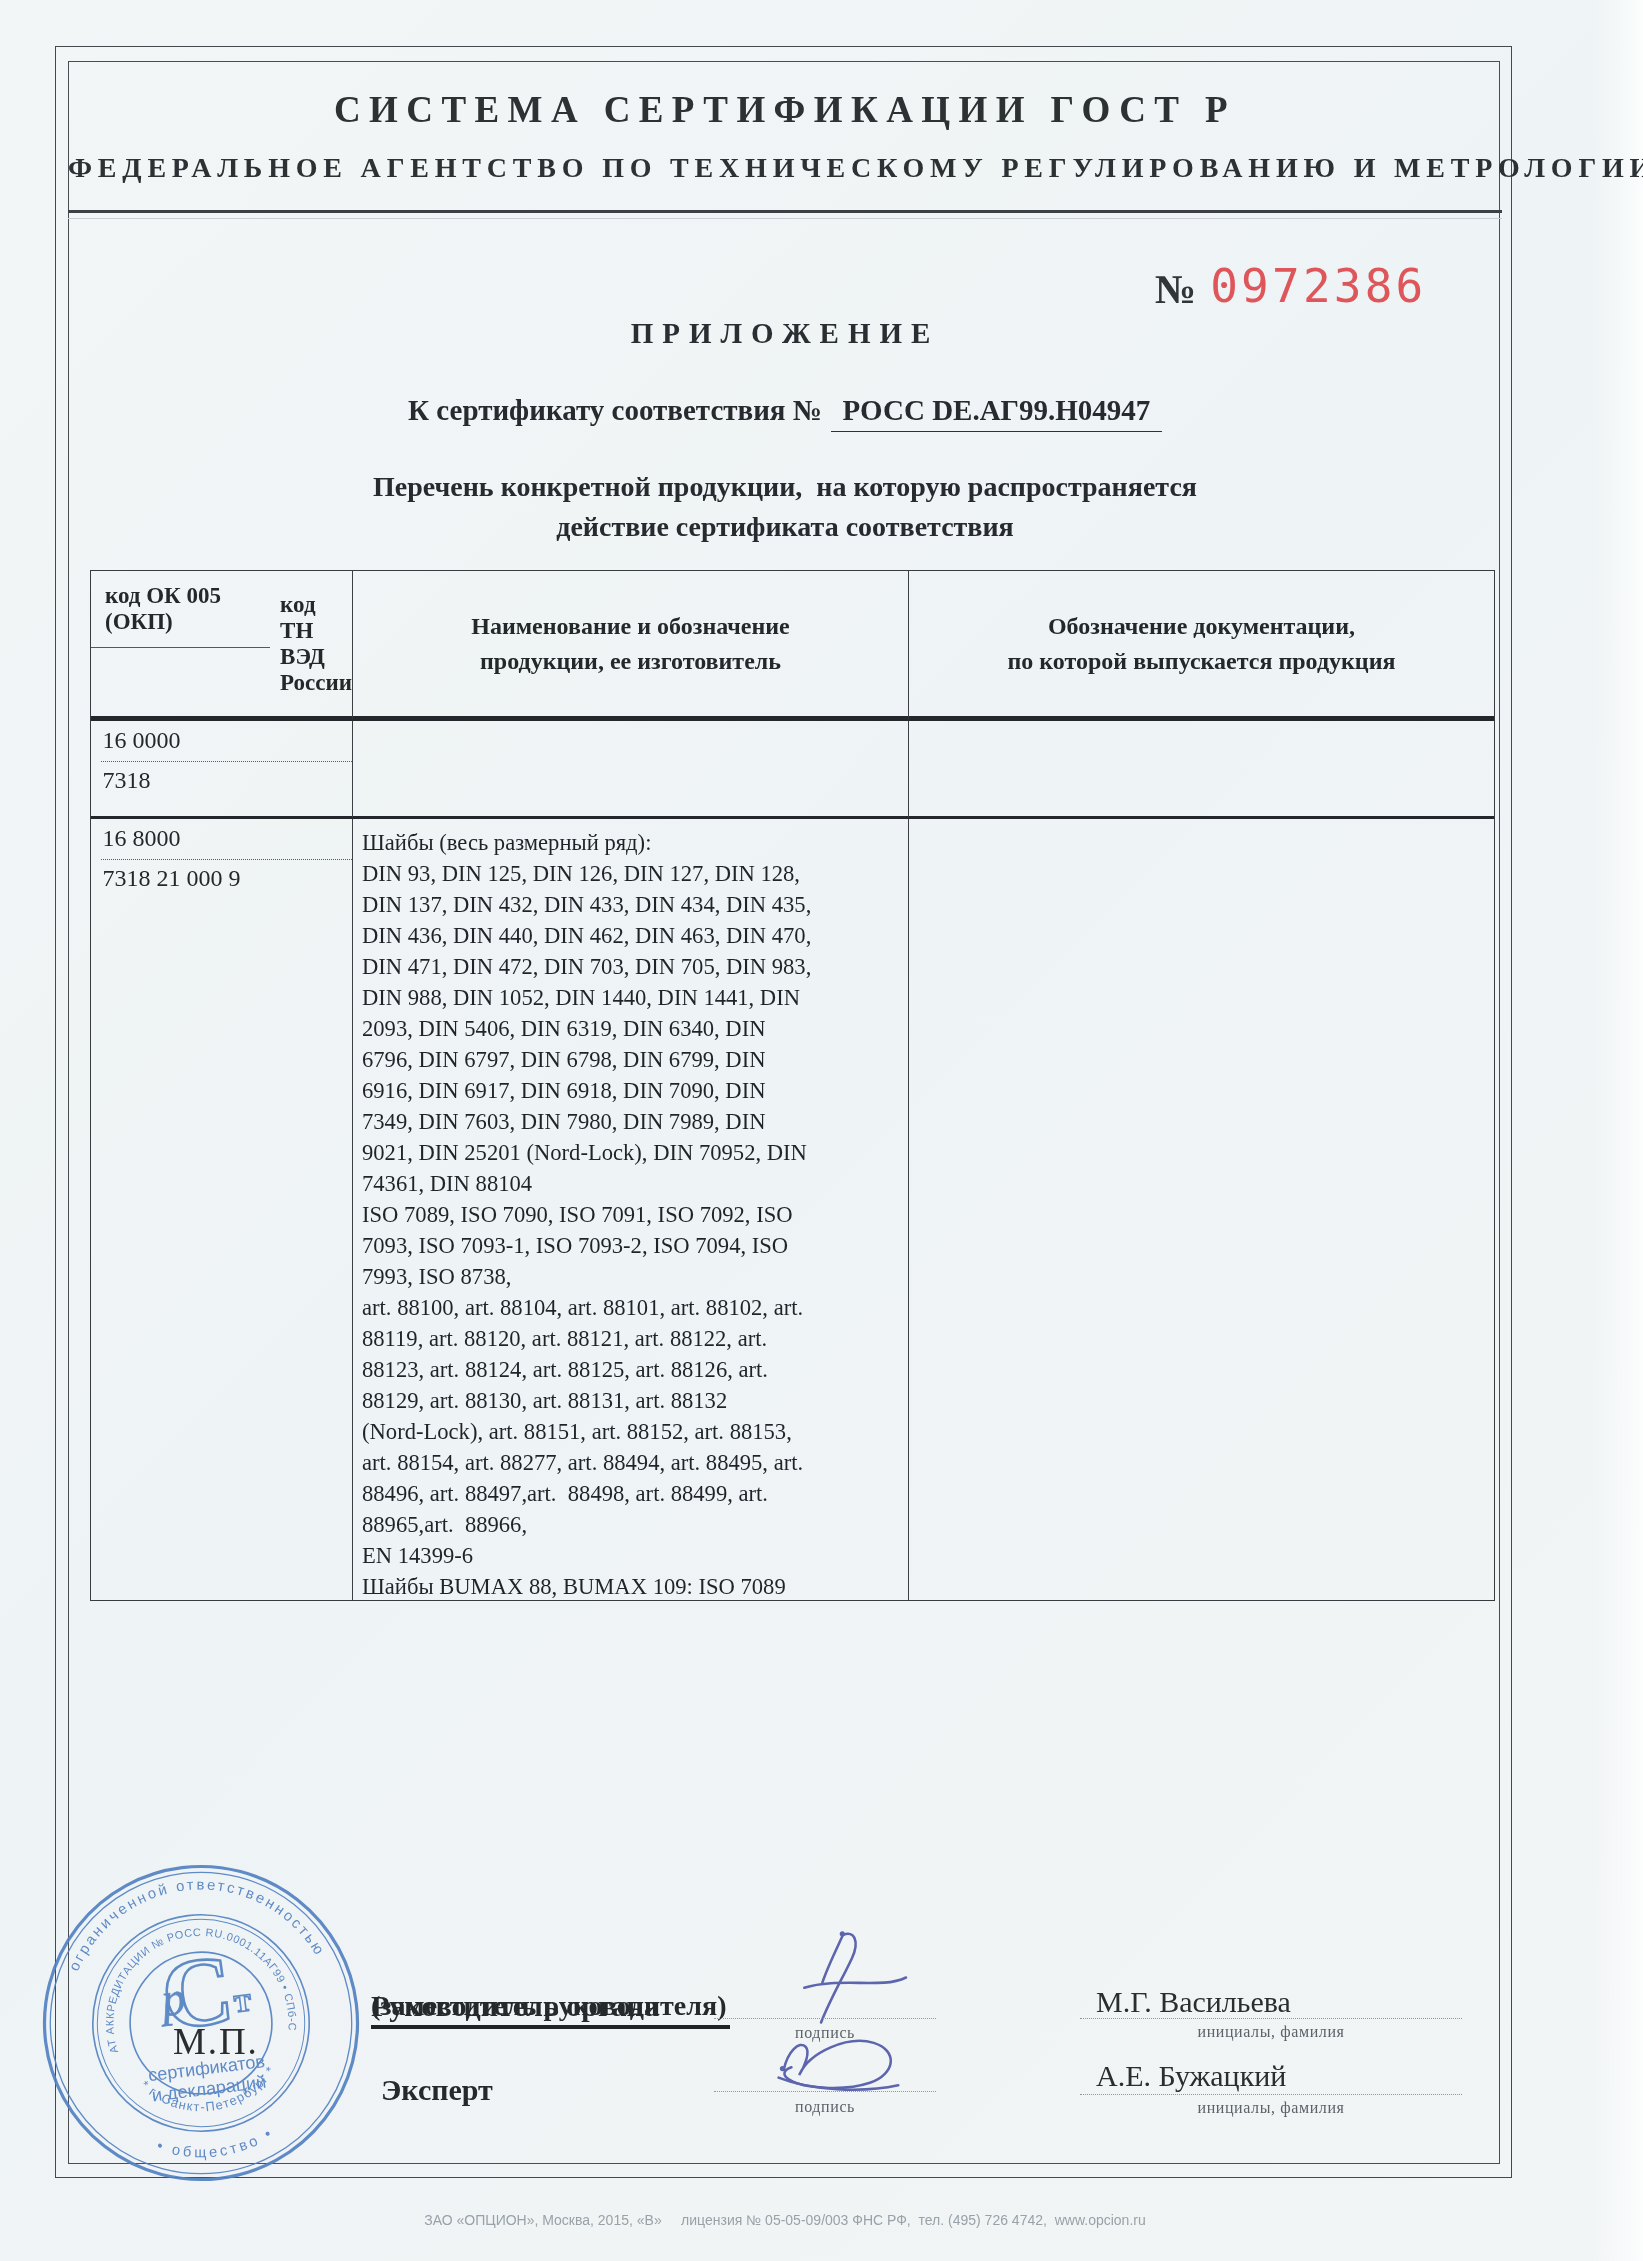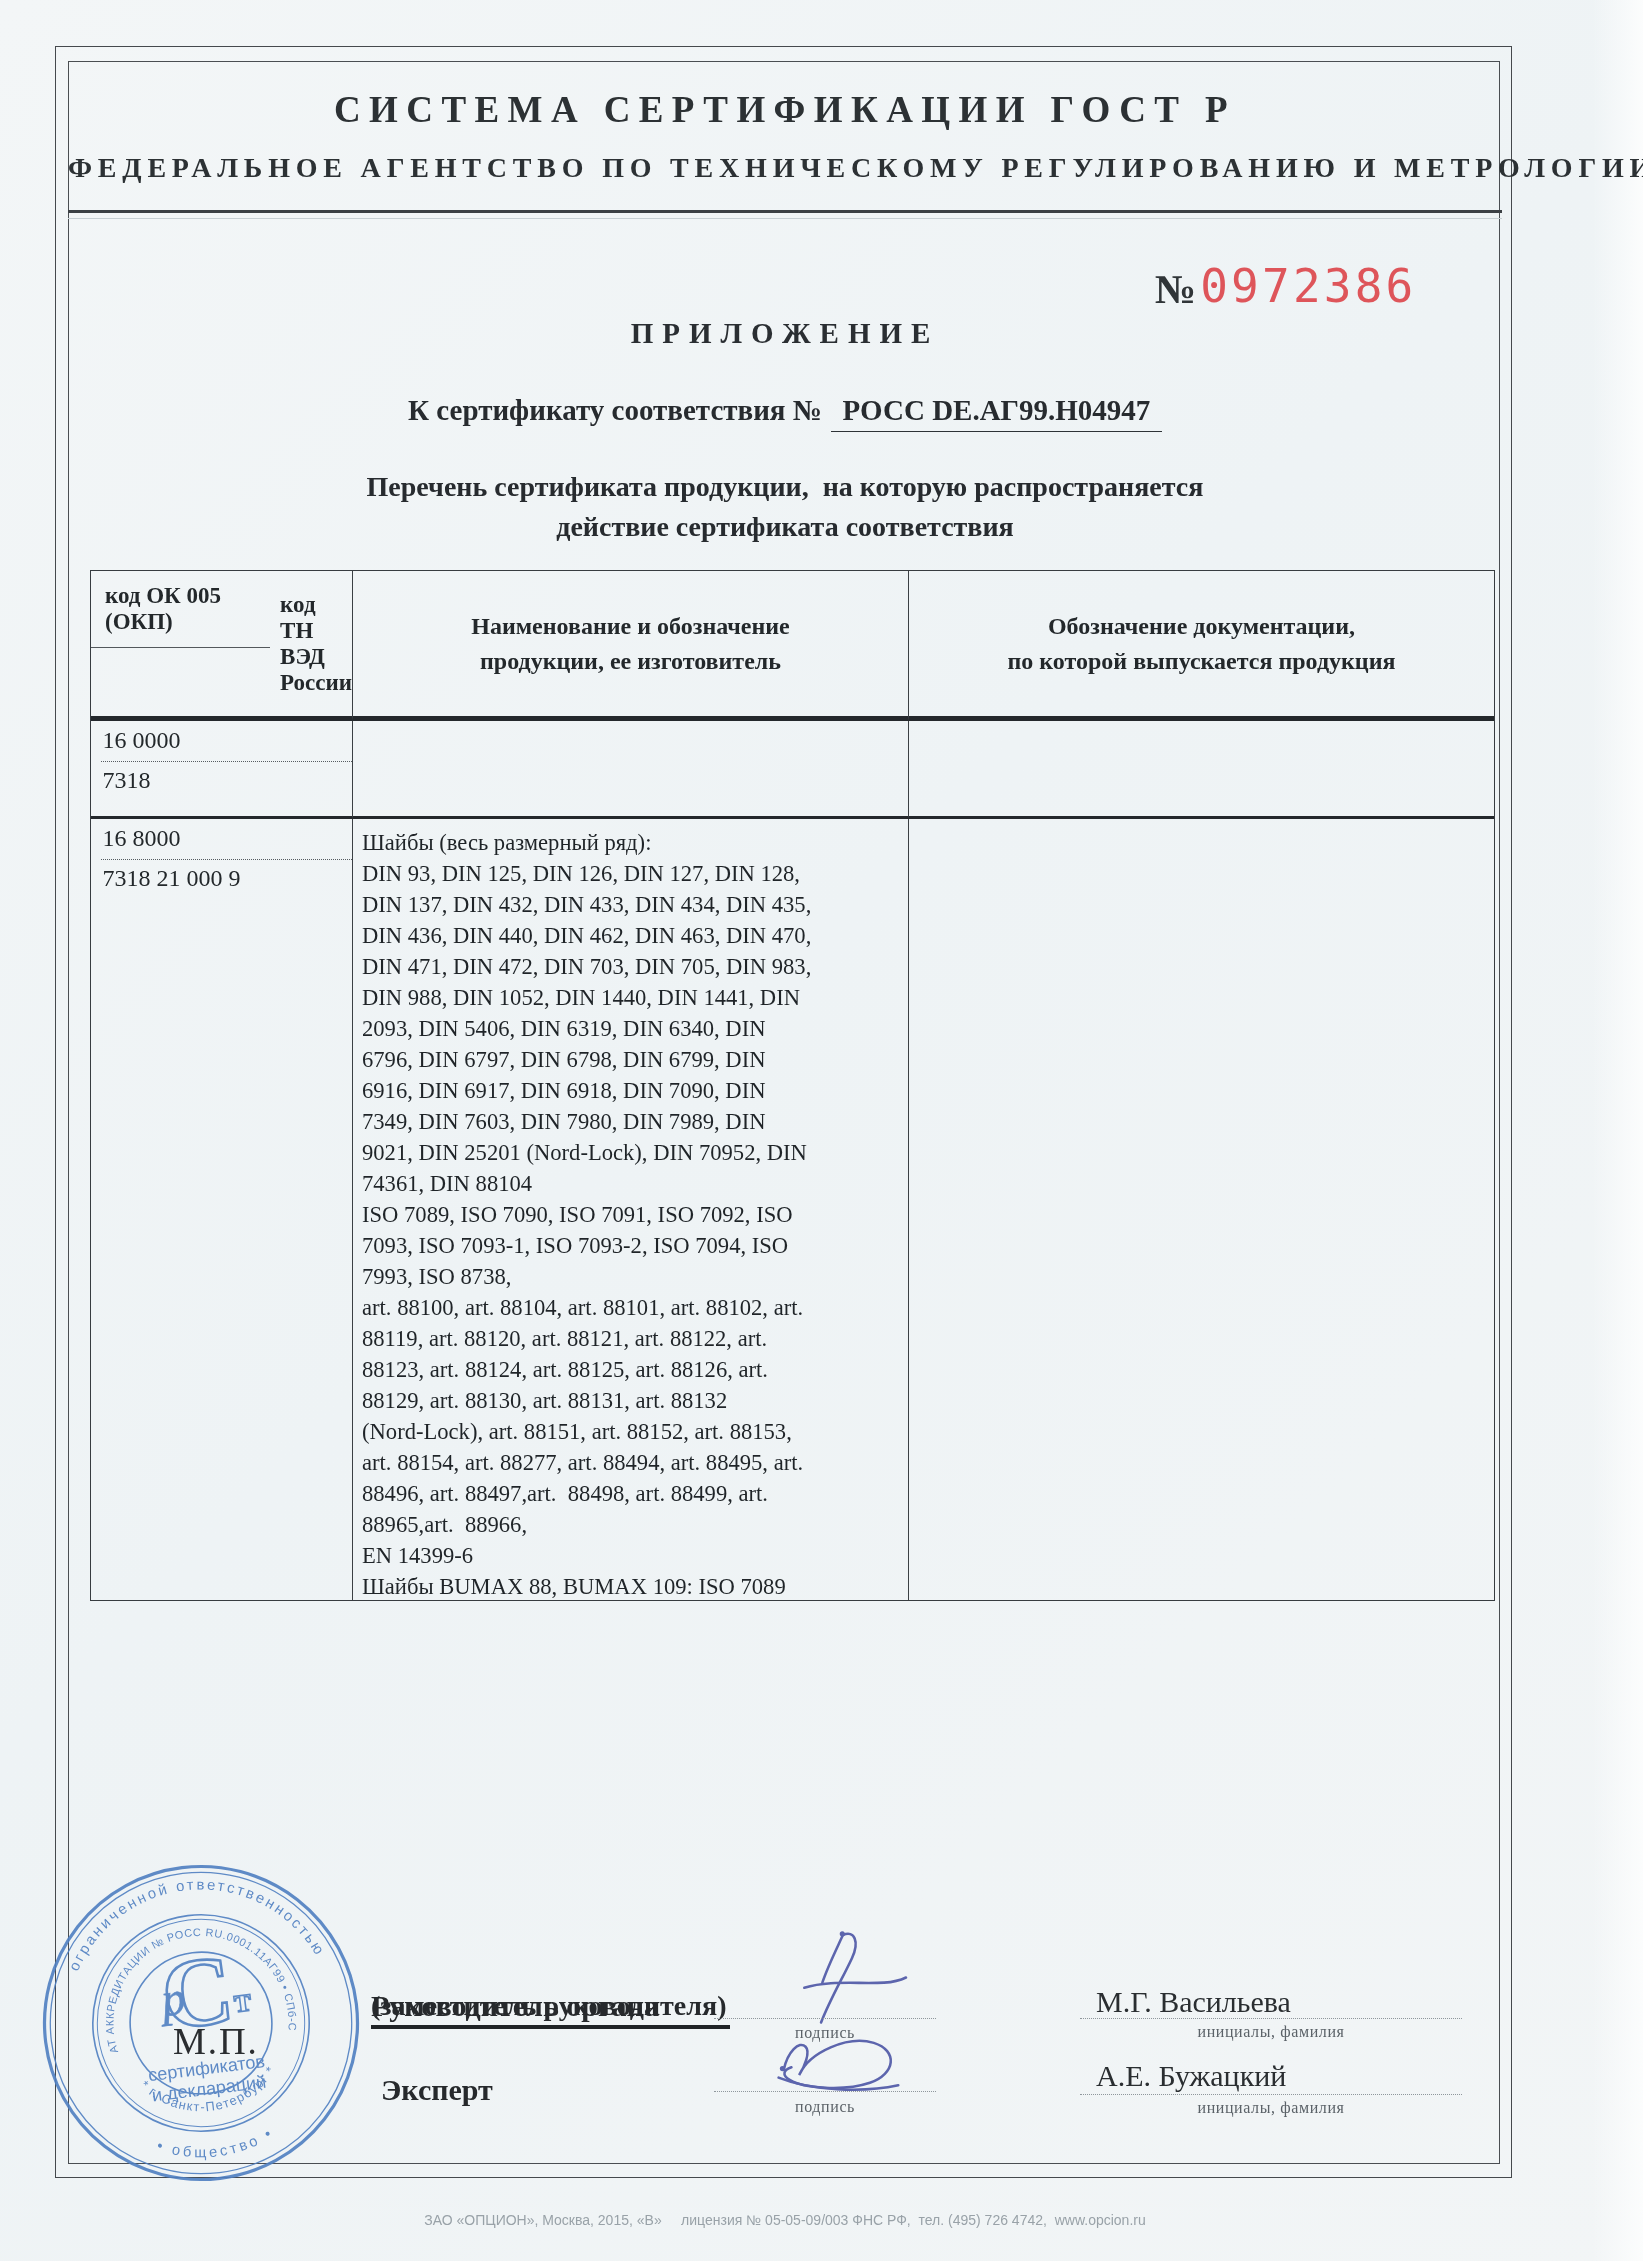--- a/index.html
+++ b/index.html
@@ -19,21 +19,21 @@
   .hline1 { position:absolute; left:68px; top:88px; width:1434px; text-align:center;
     font-size:37px; font-weight:700; letter-spacing:8.4px; color:#2c3134; white-space:pre; }
   .hline2 { position:absolute; left:68px; top:152px; width:1434px; text-align:center;
     font-size:28px; font-weight:700; letter-spacing:5.8px; color:#2c3134; white-space:pre; }
   .hsep  { position:absolute; left:68px; top:210px; width:1434px; height:3.2px; background:#3b4044; }
   .hsep2 { position:absolute; left:68px; top:218px; width:1434px; height:1.3px; background:#c6cfd3; }
 
   .serial { position:absolute; left:1155px; top:259px; display:flex; align-items:flex-start; }
   .serial-no { font-size:41px; font-weight:600; color:#303538; margin-top:6.4px; }
   .serial-digits { font-family:"DejaVu Sans Mono",monospace; font-size:46px; color:#de555a;
-    letter-spacing:3.2px; margin-left:4px; font-weight:400; }
+    letter-spacing:3.2px; margin-left:14px; font-weight:400; }
 
   .doc-title { position:absolute; left:68px; top:317px; width:1434px; text-align:center;
     font-size:29px; font-weight:700; letter-spacing:9px; color:#2a2e32; }
 
   .cert-line { position:absolute; left:68px; top:394px; width:1434px; text-align:center;
     font-size:29px; font-weight:700; color:#272b2f; white-space:pre; }
   .cert-num { display:inline-block; border-bottom:1.9px solid #2e3337; padding:0 11.6px 3.9px 11.6px; margin-left:9px; }
 
   .desc1 { position:absolute; left:68px; top:471px; width:1434px; text-align:center;
     font-size:28px; font-weight:700; color:#272b2f; white-space:pre; }
@@ -105,21 +105,21 @@
 
   <div class="serial">
     <span class="serial-no">№</span>
     <span class="serial-digits">0972386</span>
   </div>
 
   <div class="doc-title">ПРИЛОЖЕНИЕ</div>
 
   <div class="cert-line"><span>К сертификату соответствия №</span><span class="cert-num">РОСС DE.АГ99.H04947</span></div>
 
-  <div class="desc1">Перечень сертификата продукции,  на которую распространяется</div>
+  <div class="desc1">Перечень конкретной продукции,  на которую распространяется</div>
   <div class="desc2">действие сертификата соответствия</div>
 
   <div class="doc-table">
 
     <div class="tcell hcell h-col1">
       <div class="h-col1-top">код ОК 005 (ОКП)</div>
       <div class="h-col1-bot">код ТН ВЭД России</div>
     </div>
     <div class="tcell hcell h-center">Наименование и обозначение
 продукции, ее изготовитель</div>

